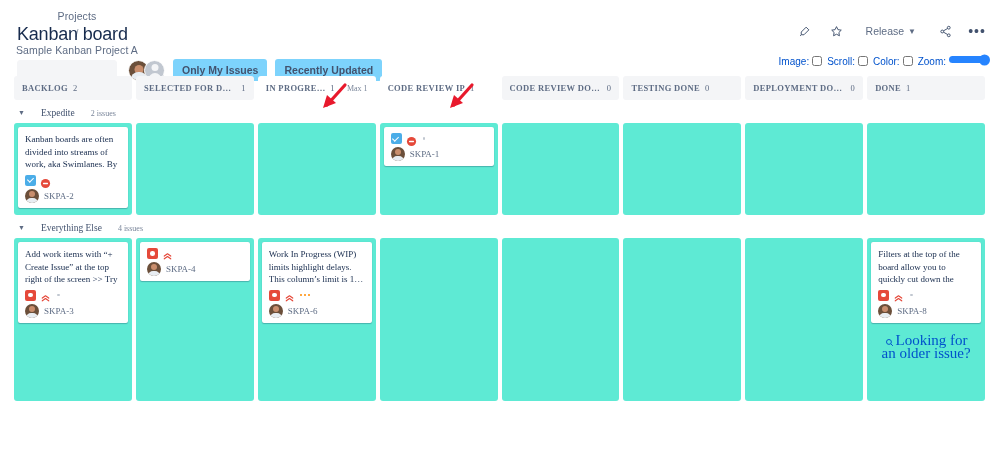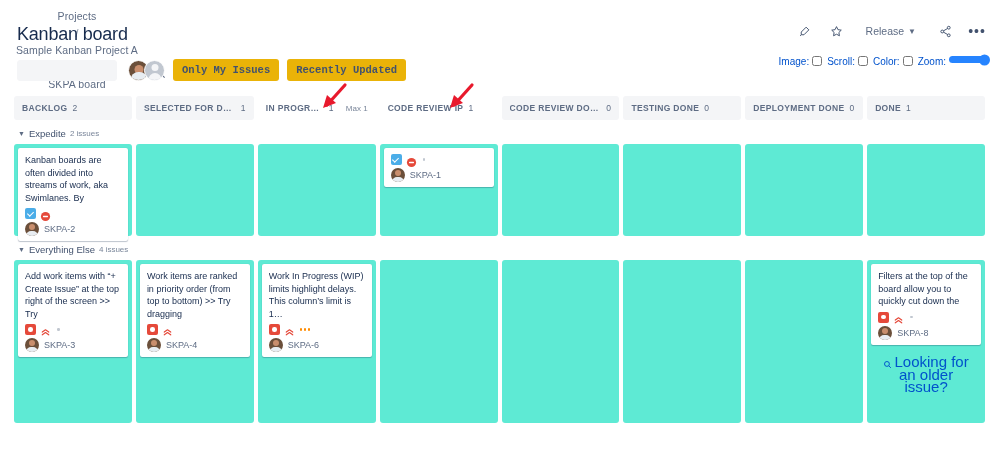--- a/index.html
+++ b/index.html
@@ -79,24 +79,24 @@
   .avatar.photo { background: #6B4F3A; }
   .avatar.photo .face {
     position: absolute; left: 50%; top: 4px; transform: translateX(-50%);
     width: 9px; height: 9px; border-radius: 50%; background: #C98E6D;
   }
   .avatar.photo .body {
     position: absolute; left: 50%; bottom: 0; transform: translateX(-50%);
     width: 17px; height: 8px; border-radius: 8px 8px 0 0; background: #E8EDF2;
   }
   .pill-btn {
-    height: 22px; padding: 0 9px; background: #eab308;
+    height: 22px; padding: 0 9px; background: #7dd3fc;
     border: none; border-radius: 3px; cursor: pointer;
     font-size: 10.5px; font-weight: bold; color: #42526E;
-    font-family: Liberation Mono, monospace;
+    font-family: Liberation Sans, sans-serif;
     display: flex; align-items: center;
   }
 
   
   .dbg {
     position: absolute; right: 10px; top: 56px;
     display: flex; align-items: center; gap: 5px;
     font-size: 10px; color: #0052CC;
   }
   .dbg-item { display: flex; align-items: flex-start; gap: 3px; }
@@ -108,41 +108,41 @@
     width: 40px; height: 7px; border-radius: 4px; background: #2684FF;
     position: relative; cursor: pointer;
   }
   .zoom-slider::after {
     content: ""; position: absolute; right: -1px; top: 50%;
     transform: translateY(-50%);
     width: 11px; height: 11px; border-radius: 50%; background: #2684FF;
   }
 
   
-  .board { position: absolute; left: 14px; top: 96px; width: 971px; }
+  .board { position: absolute; left: 14px; top: 76px; width: 971px; font-family: Liberation Serif, serif; }
 
   .col-headers { display: flex; gap: 4px; }
   .col-head {
     flex: 1 1 0; min-width: 0; height: 24px;
     background: #F4F5F7; border-radius: 3px;
     display: flex; align-items: center; padding: 0 8px;
     font-size: 8.5px; font-weight: bold; color: #5E6C84;
     letter-spacing: .35px; text-transform: uppercase;
     white-space: nowrap; overflow: hidden;
   }
   .col-head.active { background: #FFFFFF; }
   .col-head .ttl { overflow: hidden; text-overflow: ellipsis; }
   .col-head .cnt { margin-left: 5px; font-weight: normal; font-size: 8.5px; color: #5E6C84; }
   .col-head .max {
     margin-left: auto; font-weight: normal; font-size: 8px;
     color: #7A869A; text-transform: none; letter-spacing: 0; padding-left: 12px;
   }
 
   .swimlane-head {
-    display: flex; align-items: center; gap: 4px;
+    display: flex; align-items: center; gap: 16px;
     padding: 8px 0 5px 4px;
     font-size: 9.5px; color: #5E6C84;
   }
   .swimlane-head .sl-chev { font-size: 7px; color: #5E6C84; }
   .swimlane-head .sl-name { font-weight: normal; color: #42526E; font-size: 9.5px; }
   .swimlane-head .sl-count { font-size: 8px; color: #7A869A; }
 
   .lane { display: flex; gap: 4px; }
   .lane-col {
     flex: 1 1 0; min-width: 0;
@@ -415,21 +415,20 @@
               <span class="f"></span>
               <span class="b"></span>
             </span>
           <span class="card-key">SKPA-3</span>
         </div>
       </div>
     </div>
 
     <div class="lane-col">
       <div class="card">
-        <div class="card-text">Work items are ranked in priority order (from top to bottom) &gt;&gt; Try dragging</div>
         <div class="card-meta">
           <span class="itype bug"></span>
           <span class="prio">
             <svg width="11" height="11" viewBox="0 0 24 24" fill="none" stroke="#E5493A" stroke-width="2.6" stroke-linecap="round" stroke-linejoin="round">
               <path d="M5 11l7-5 7 5"></path>
                 <path d="M5 17l7-5 7 5"></path>
             </svg>
           </span>
         </div>
         <div class="card-foot">

